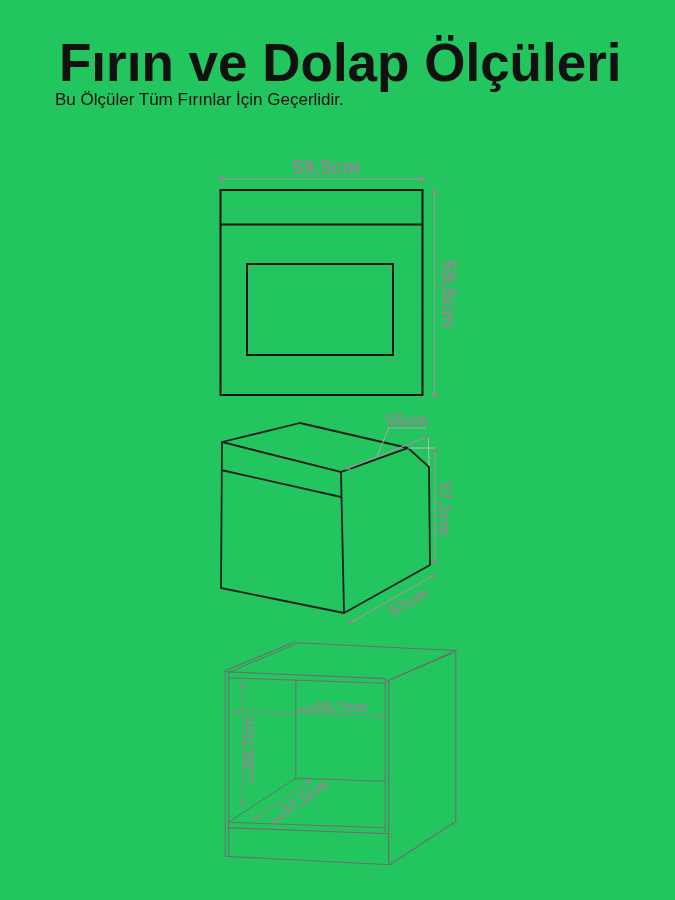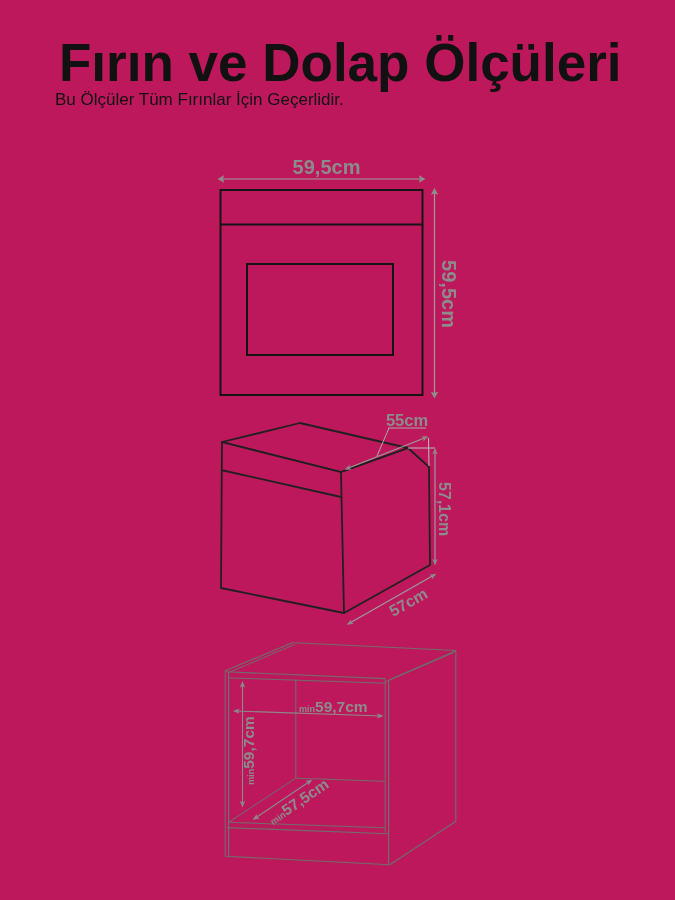--- a/index.html
+++ b/index.html
@@ -1,16 +1,16 @@
 <!DOCTYPE html>
 <html><head>
 <meta charset="utf-8">
 <style>
   html,body{margin:0;padding:0;background:#ffffff;}
-  #page{position:relative;width:675px;height:900px;background:#be185d;overflow:hidden;
+  #page{position:relative;width:675px;height:900px;background:#22c55e;overflow:hidden;
         font-family:"Liberation Sans", sans-serif;}
 </style>
 </head>
 <body>
 <div id="page">
 <svg width="675" height="900" viewBox="0 0 675 900">
   <defs>
     <marker id="ah" markerUnits="userSpaceOnUse" viewBox="0 0 7 8" refX="5.2" refY="4" markerWidth="7" markerHeight="8" orient="auto-start-reverse">
       <path d="M0,0.2 L6.6,4 L0,7.8 L1.3,4 z" fill="#8e8e8e"></path>
     </marker>

